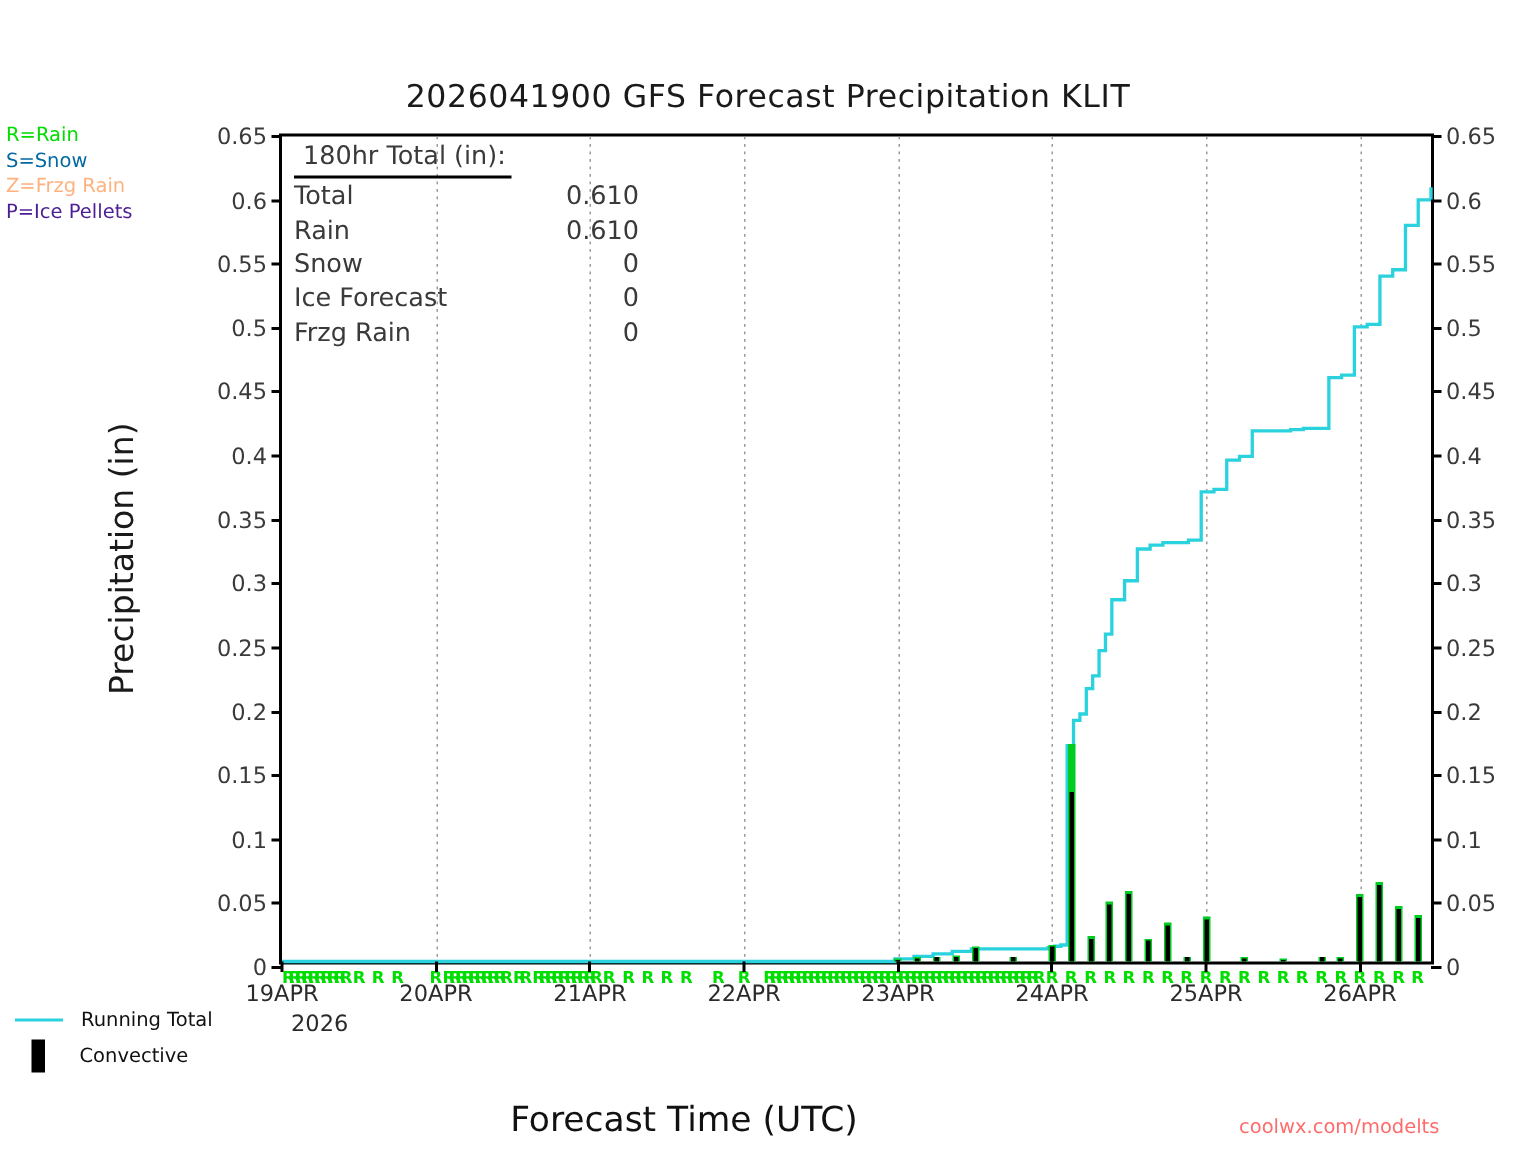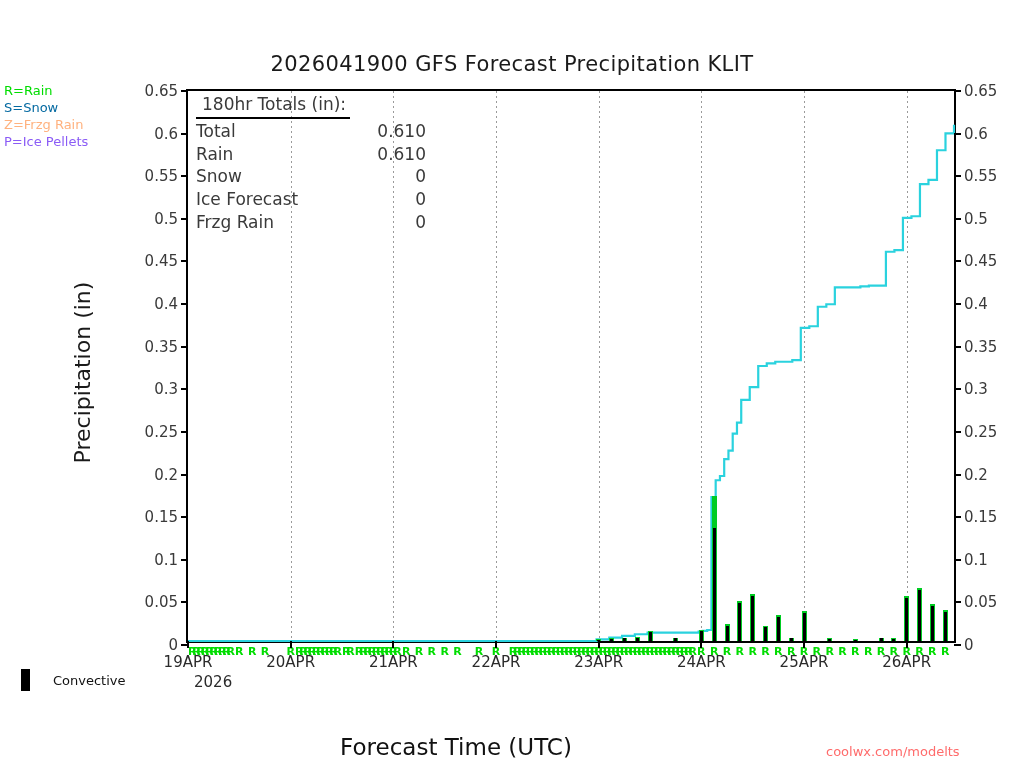--- a/index.html
+++ b/index.html
@@ -79,21 +79,21 @@
 </style>
 </head>
 <body>
 
 <div class="abs" id="chart-title">2026041900 GFS Forecast Precipitation KLIT</div>
 
 <div class="abs" id="ptype-legend">
     <div style="color: rgb(0, 221, 0);">R=Rain</div>
     <div style="color: #0369a1;">S=Snow</div>
     <div style="color: rgb(255, 178, 127);">Z=Frzg Rain</div>
-    <div style="color: #8b5cf6;">P=Ice Pellets</div>
+    <div style="color: #4c1d95;">P=Ice Pellets</div>
   </div>
 
 <div class="abs" id="y-axis-title">Precipitation (in)</div>
 <div class="abs" id="x-axis-title">Forecast Time (UTC)</div>
 <div class="abs" id="watermark">coolwx.com/modelts</div>
 
 <div class="abs" id="plot-frame">
   <div id="grid-layer">
       <div class="vgrid" style="left: 102.667px;"></div>
       <div class="vgrid" style="left: 205.333px;"></div>
@@ -329,21 +329,21 @@
       <div class="xlabel" style="left: 410.667px;">23APR</div>
       <div class="xtick" style="left: 512.333px;"></div>
       <div class="xlabel" style="left: 513.333px;">24APR</div>
       <div class="xtick" style="left: 615px;"></div>
       <div class="xlabel" style="left: 616px;">25APR</div>
       <div class="xtick" style="left: 717.667px;"></div>
       <div class="xlabel" style="left: 718.667px;">26APR</div>
     </div>
 
   <div class="abs" style="left:8px;top:2px;font-size:17px;color:#3a3a3a;line-height:22.8px;">
-    <div style="border-bottom:2px solid #000;display:inline-block;padding:0 4px 1px 6px;">180hr Totals (in):</div>
+    <div style="border-bottom:2px solid #000;display:inline-block;padding:0 4px 1px 6px;">180hr Total (in):</div>
     <div id="totals-rows" style="margin-top:1px;">
         <div style="display: flex; width: 230px;">
           <span style="flex: 1 1 0%;">Total</span>
           <span>0.610</span>
         </div>
         <div style="display: flex; width: 230px;">
           <span style="flex: 1 1 0%;">Rain</span>
           <span>0.610</span>
         </div>
         <div style="display: flex; width: 230px;">
@@ -358,17 +358,21 @@
           <span style="flex: 1 1 0%;">Frzg Rain</span>
           <span>0</span>
         </div>
       </div>
   </div>
 
   <div id="x-year" style="left: 6px;">2026</div>
 </div>
 
 <div class="abs" id="series-legend">
+    <div class="leg-row">
+      <span class="leg-line" style="background: rgb(42, 210, 222);"></span>
+      <span>Running Total</span>
+    </div>
     <div class="leg-row">
       <span class="leg-swatch" style="background: rgb(0, 0, 0);"></span>
       <span>Convective</span>
     </div>
   </div>
 
 </body></html>

